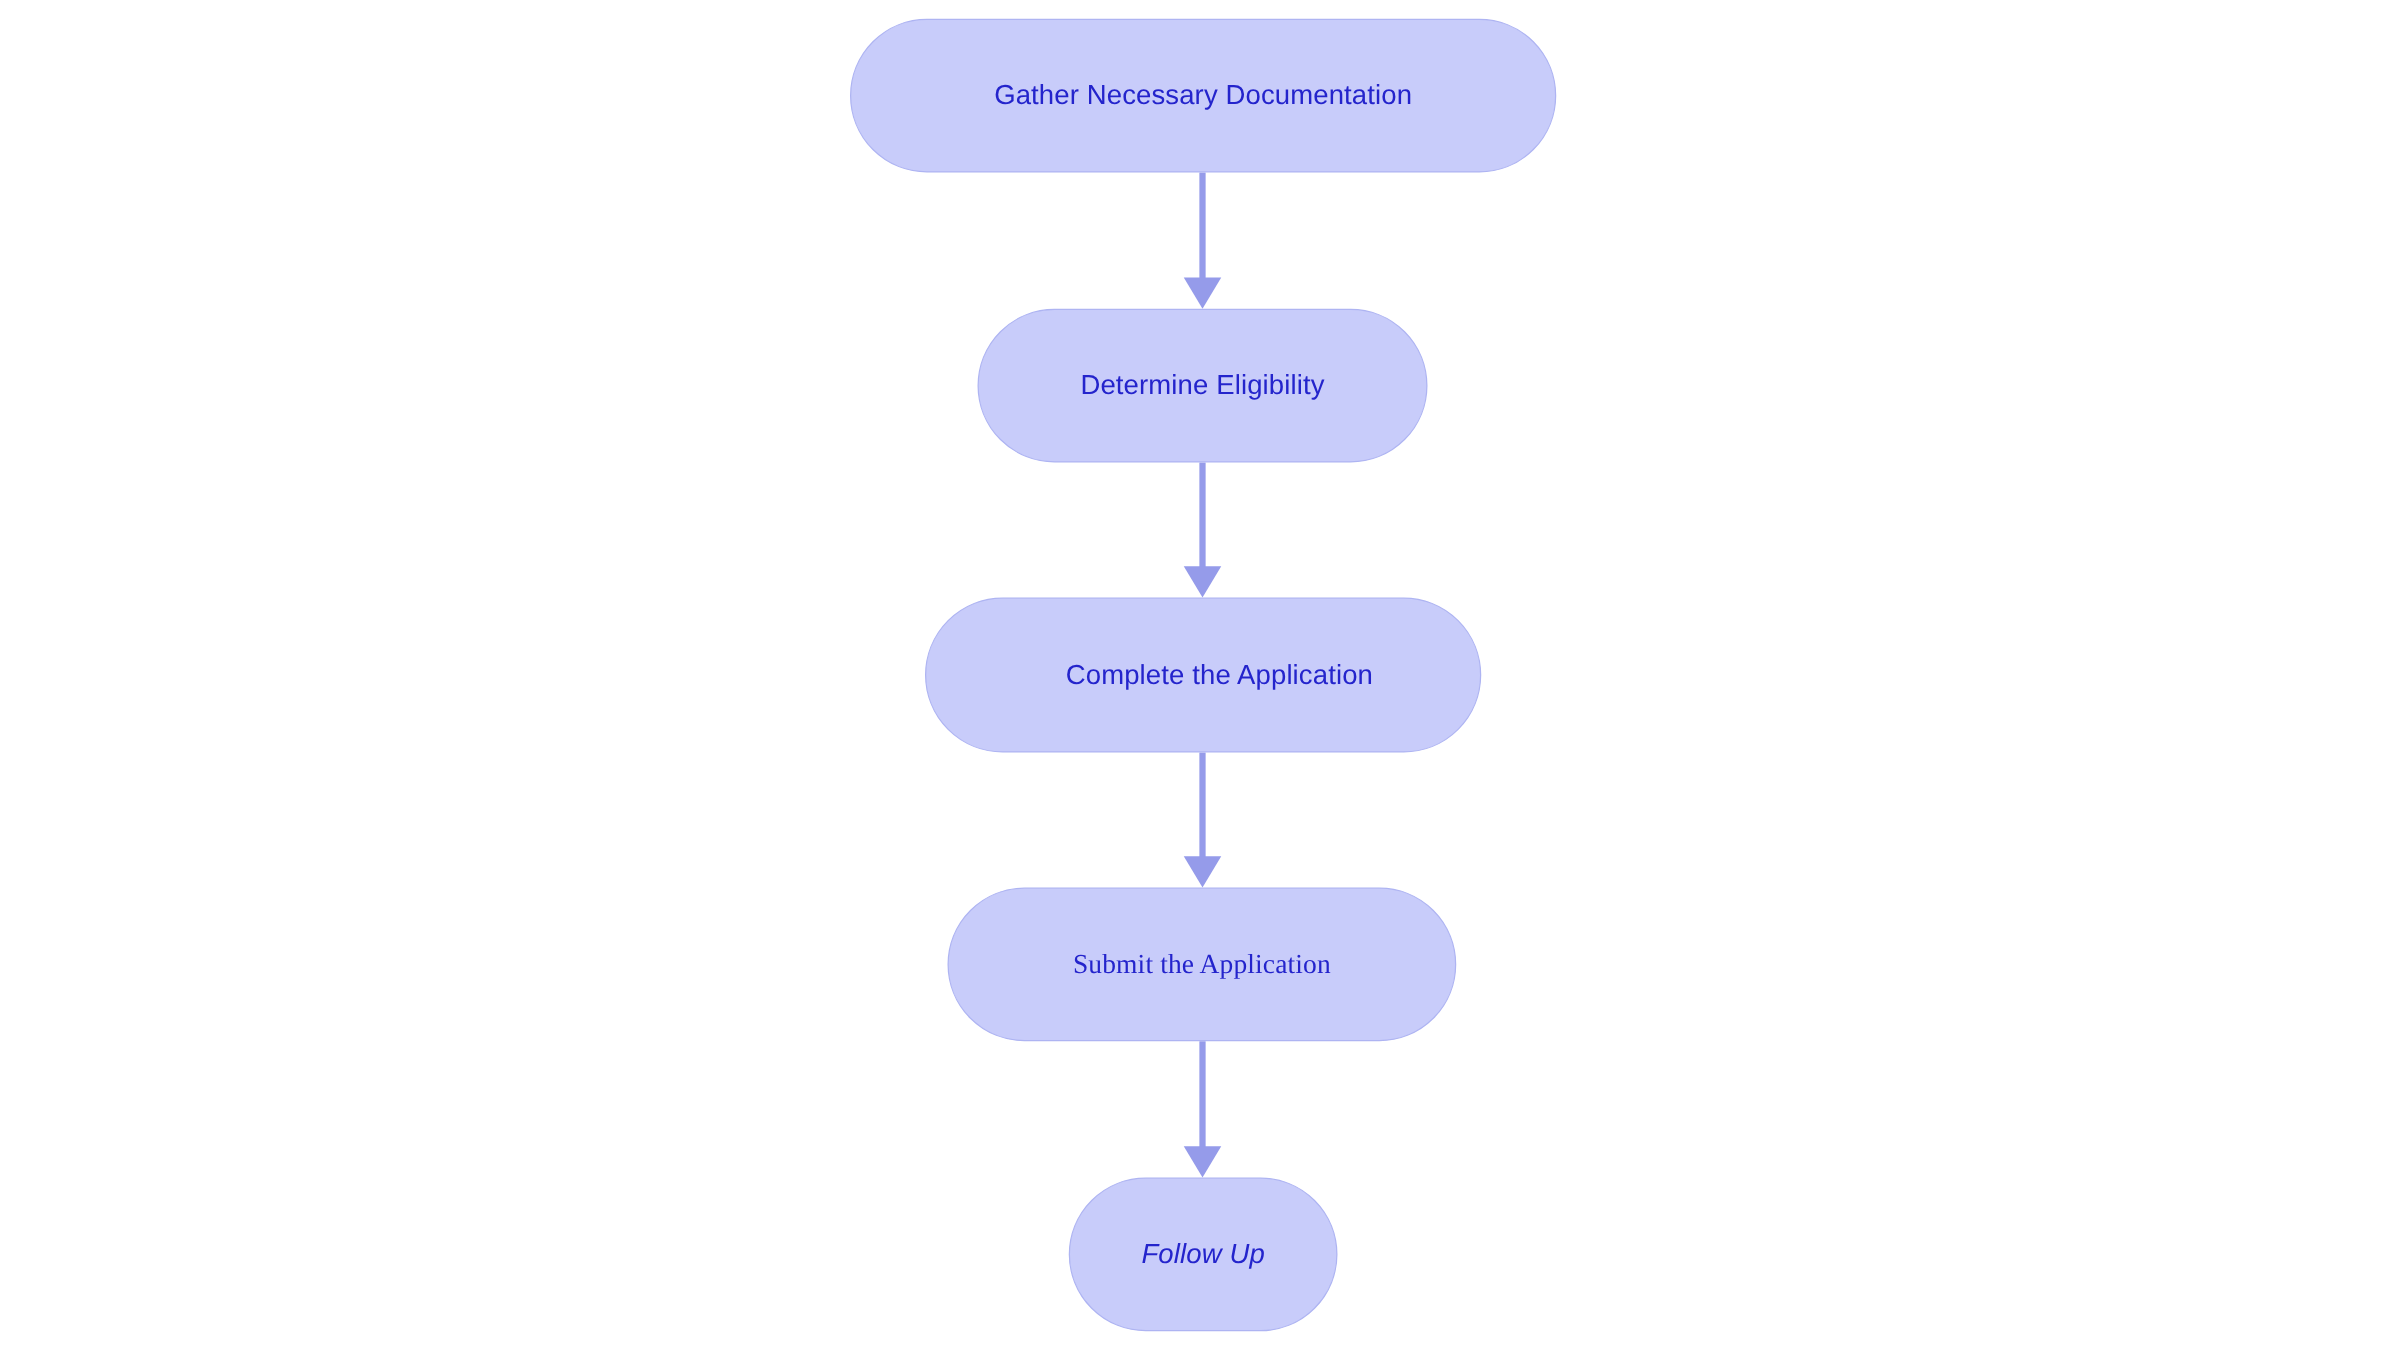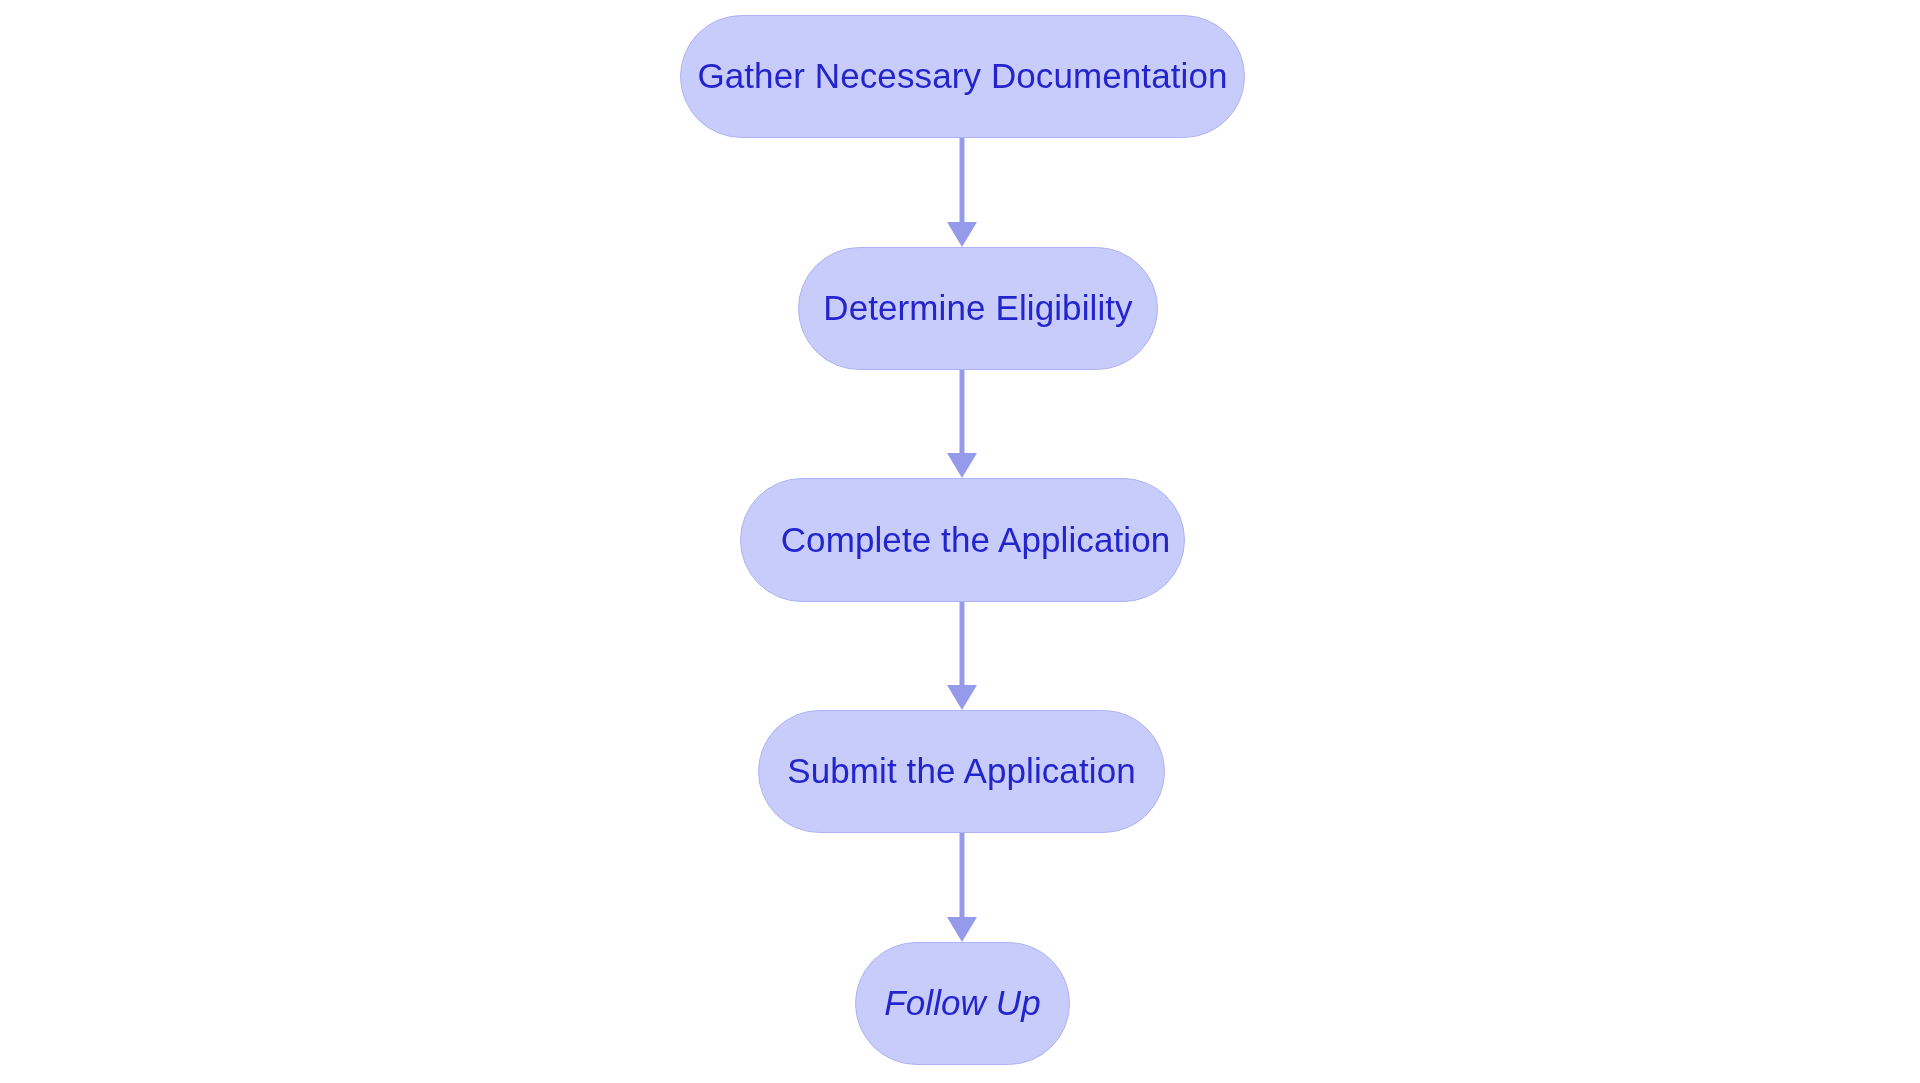--- a/index.html
+++ b/index.html
@@ -31,21 +31,21 @@
     box-sizing: border-box;
     background: #c8ccfa;
     border: 1.6px solid #aeb4f2;
     border-radius: 999px;
     display: flex;
     align-items: center;
     justify-content: center;
     text-align: center;
     color: #2424cc;
     font-family: "Liberation Sans", sans-serif;
-    font-size: 35px;
+    font-size: 22px;
     font-weight: 400;
     letter-spacing: 0.1px;
     white-space: nowrap;
     user-select: none;
   }
   .node-label {
     color: #2424cc;
     line-height: 1.1;
   }
 </style>
@@ -72,27 +72,27 @@
           <rect x="959.5" y="833" width="5" height="86" fill="#959bea"></rect>
           <polygon points="947,917 977,917 962,942" fill="#959bea"></polygon>
         </g>
       </g>
   </svg>
 
   <div id="nodes-group">
       <div class="node" style="left: 680px; top: 15px; width: 565px; height: 123px; background: rgb(200, 204, 250); border-color: rgb(174, 180, 242);">
         <span class="node-label" style="color: rgb(36, 36, 204);">Gather Necessary Documentation</span>
       </div>
-      <div class="node" style="left: 798px; top: 247px; width: 360px; height: 123px; background: rgb(200, 204, 250); border-color: rgb(174, 180, 242);">
+      <div class="node" style="left: 782px; top: 247px; width: 360px; height: 123px; background: rgb(200, 204, 250); border-color: rgb(174, 180, 242);">
         <span class="node-label" style="color: rgb(36, 36, 204);">Determine Eligibility</span>
       </div>
       <div class="node" style="left: 740px; top: 478px; width: 445px; height: 124px; background: rgb(200, 204, 250); border-color: rgb(174, 180, 242);">
         <span class="node-label" style="color: rgb(36, 36, 204); margin-left: 26px;">Complete the Application</span>
       </div>
-      <div class="node" style="left: 758px; top: 710px; width: 407px; height: 123px; background: rgb(200, 204, 250); border-color: rgb(174, 180, 242);">
+      <div class="node" style="left: 758px; top: 710px; width: 407px; height: 123px; background: rgb(200, 204, 250); border-color: rgb(174, 180, 242); font-family: Liberation Serif, serif;">
         <span class="node-label" style="color: rgb(36, 36, 204);">Submit the Application</span>
       </div>
       <div class="node" style="left: 855px; top: 942px; width: 215px; height: 123px; background: rgb(200, 204, 250); border-color: rgb(174, 180, 242);">
         <span class="node-label" style="color: rgb(36, 36, 204); font-style: italic;">Follow Up</span>
       </div>
     </div>
 
 </div>
 
 </body></html>

